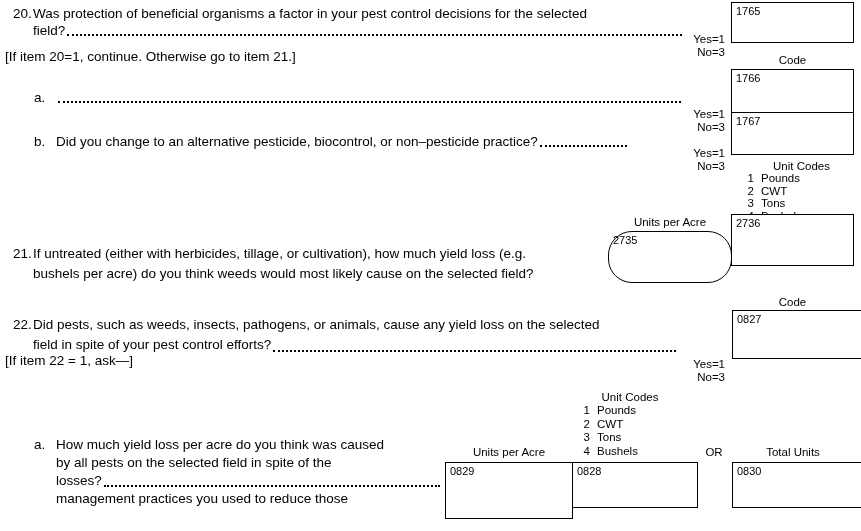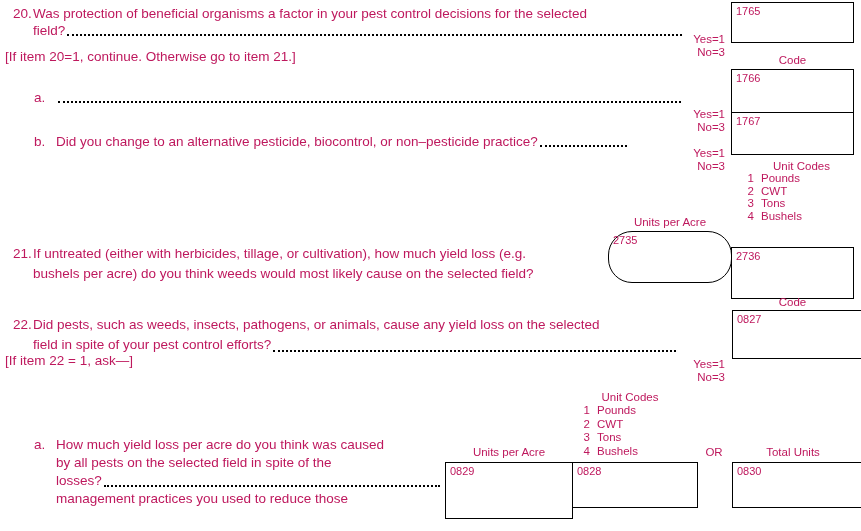--- a/index.html
+++ b/index.html
@@ -2,21 +2,21 @@
 <html><head>
 <meta charset="utf-8">
 <style>
   * { box-sizing: border-box; }
   html, body { margin: 0; padding: 0; background: #fff; }
   .page {
     position: relative;
     width: 861px;
     height: 531px;
     background: #ffffff;
-    color: #be185d;
+    color: #000000;
     font-family: "Liberation Sans", "DejaVu Sans", sans-serif;
     overflow: hidden;
   }
   .abs { position: absolute; }
   .q { font-size: 13.5px; line-height: 17px; }
   .q .line { white-space: nowrap; }
   .lh18 .line { line-height: 18px; }
   .lh20 .line { line-height: 20px; }
   .qnum { display: inline-block; width: 20px; }
   .subnum { display: inline-block; width: 22px; }
@@ -88,21 +88,21 @@
   <div class="abs sl" style="left:740px; top:160px; width:123px;">Unit Codes</div>
   <div class="abs" style="left:744px; top:172px;">
     <div class="ucrow"><span class="ucnum">1</span><span>Pounds</span></div>
     <div class="ucrow"><span class="ucnum">2</span><span>CWT</span></div>
     <div class="ucrow"><span class="ucnum">3</span><span>Tons</span></div>
     <div class="ucrow"><span class="ucnum">4</span><span>Bushels</span></div>
   </div>
 
   <div class="abs sl" style="left:608px; top:216px; width:124px;">Units per Acre</div>
   <div class="cbox" style="left:608px; top:231px; width:124px; height:52px;border-radius:24px;"><span>2735</span></div>
-  <div class="cbox" style="left:731px; top:247px; width:123px; height:52px;"><span>2736</span></div>
+  <div class="cbox" style="left:731px; top:214px; width:123px; height:52px;"><span>2736</span></div>
 
   <div class="abs q lh20" style="left:13px; top:244px; width:590px;">
     <div class="line"><span class="qnum">21.</span><span>If untreated (either with herbicides, tillage, or cultivation), how much yield loss (e.g.</span></div>
     <div class="line indent">bushels per acre) do you think weeds would most likely cause on the selected field?</div>
   </div>
 
   <div class="abs sl" style="left:731px; top:296px; width:123px;">Code</div>
 
   <div class="abs q lh20" style="left:13px; top:315px; width:664px;">
     <div class="line"><span class="qnum">22.</span><span>Did pests, such as weeds, insects, pathogens, or animals, cause any yield loss on the selected</span></div>

